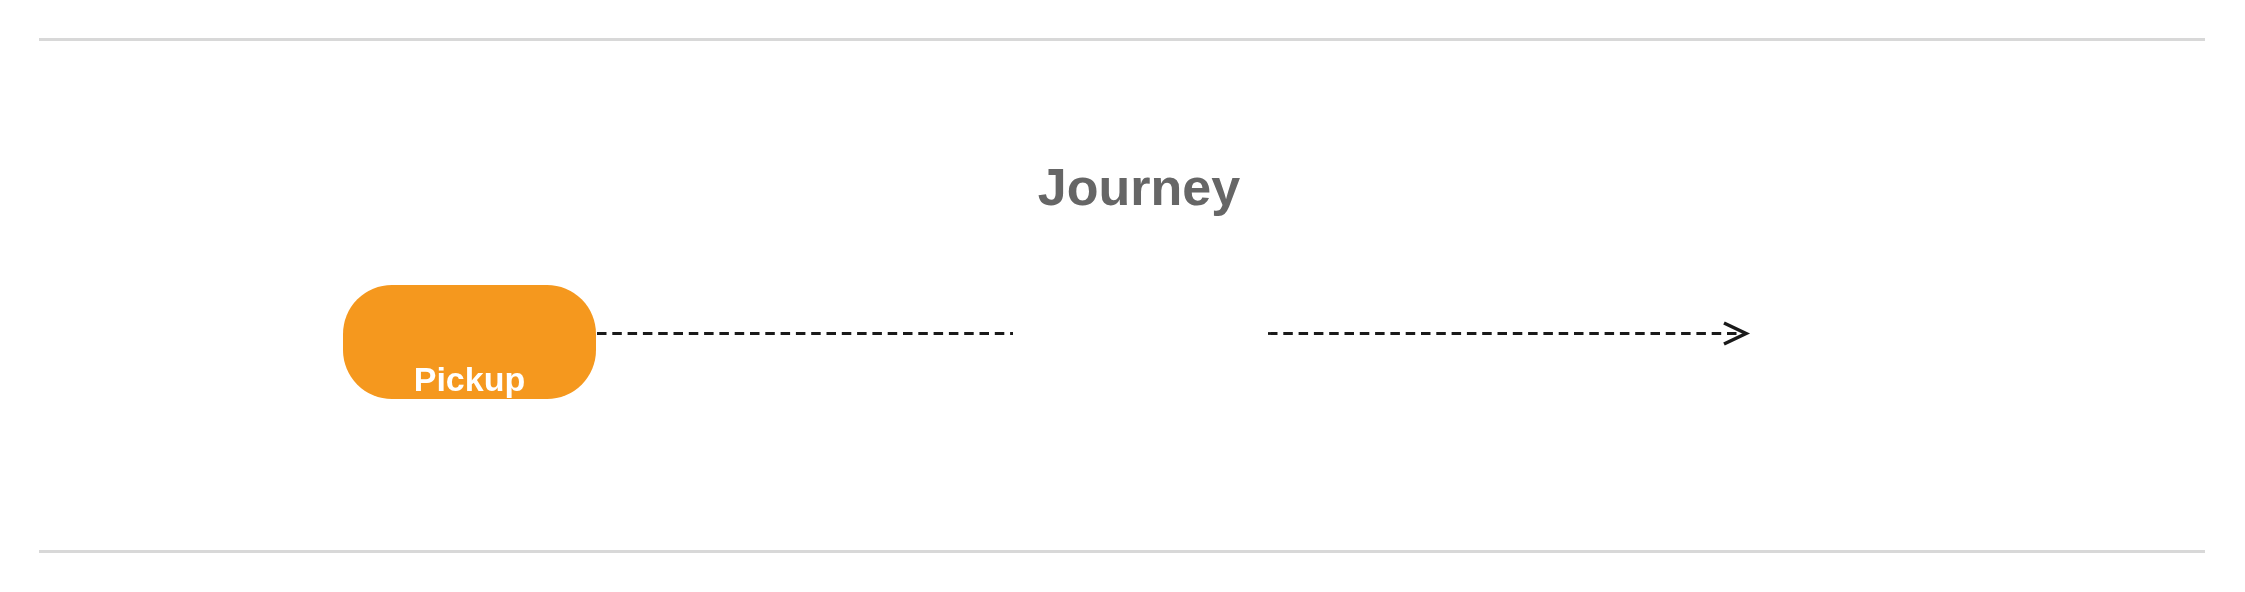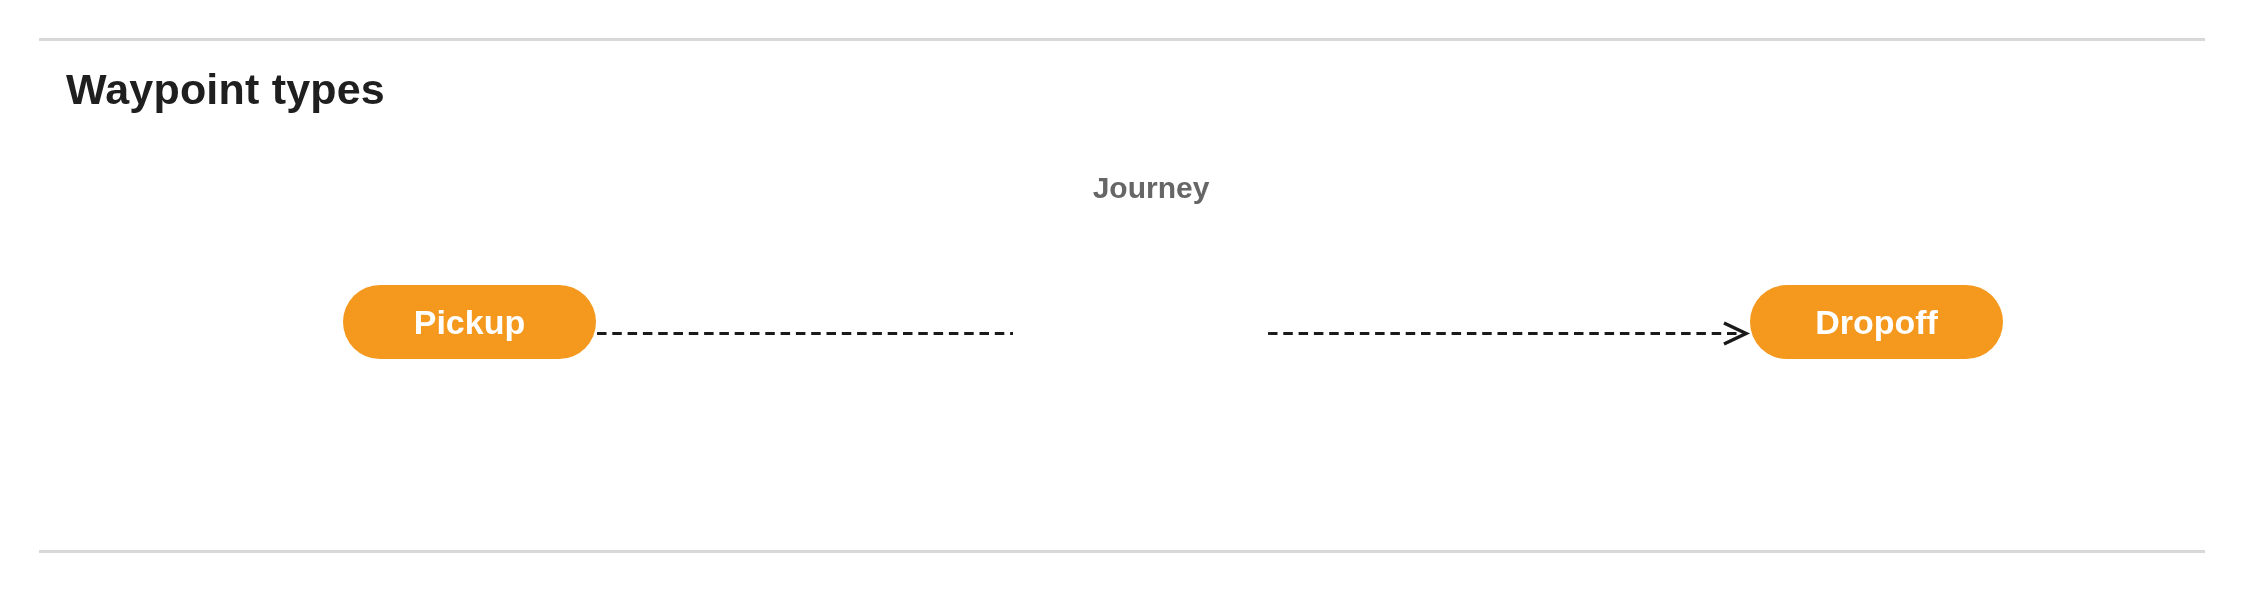--- a/index.html
+++ b/index.html
@@ -36,46 +36,45 @@
     letter-spacing: 0.2px;
     color: var(--heading-text, #1f1f1f);
     white-space: nowrap;
   }
 
   .journey-title {
     position: absolute;
     left: 1139px;
     top: 168px;
     transform: translateX(-50%);
-    font-size: 30px;
+    font-size: 52px;
     line-height: 39px;
     font-weight: 700;
     color: var(--title-text, #666666);
     white-space: nowrap;
-    margin-left: 12px;
   }
 
   .edge-layer {
     position: absolute;
     left: 0;
     top: 0;
     width: 2245px;
     height: 592px;
     pointer-events: none;
   }
 
   .node {
     position: absolute;
     top: 285px;
     width: 253px;
-    height: 74px;
+    height: 114px;
     border-radius: 49px;
     box-sizing: border-box;
     display: flex;
-    align-items: center;
+    align-items: flex-end;
     justify-content: center;
     font-size: 34px;
     font-weight: 700;
     white-space: nowrap;
   }
   .node-filled {
     background: var(--node-fill, #f5981e);
     color: var(--node-fill-text, #ffffff);
   }
   .node-outlined {
@@ -87,34 +86,30 @@
   .node-intermediate { left: 1015px; }
   .node-dropoff { left: 1750px; }
 </style>
 </head>
 <body>
 
 <div class="canvas">
 
   <div class="rule rule-top"></div>
 
-  <h2 class="heading">Waypoint types</h2>
 
   <div class="journey-title">Journey</div>
 
   <svg class="edge-layer" viewBox="0 0 2245 592" xmlns="http://www.w3.org/2000/svg" aria-hidden="true">
     <line x1="597" y1="333.5" x2="1013" y2="333.5" stroke="#1a1a1a" stroke-width="2.8" stroke-dasharray="9.5 5.8"></line>
     <line x1="1268" y1="333.5" x2="1738" y2="333.5" stroke="#1a1a1a" stroke-width="2.8" stroke-dasharray="9.5 5.8"></line>
     <path d="M1724 323 L1746 333.5 L1724 344" fill="none" stroke="#1a1a1a" stroke-width="3.5"></path>
   </svg>
 
   <div class="node node-filled node-pickup">
     <span>Pickup</span>
   </div>
 
 
-  <div class="node node-filled node-dropoff">
-    <span>Dropoff</span>
-  </div>
 
   <div class="rule rule-bottom"></div>
 
 </div>
 
 </body></html>

